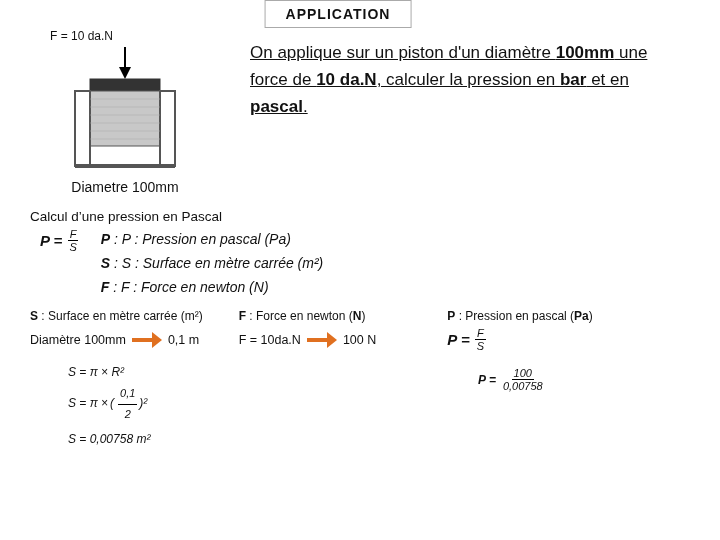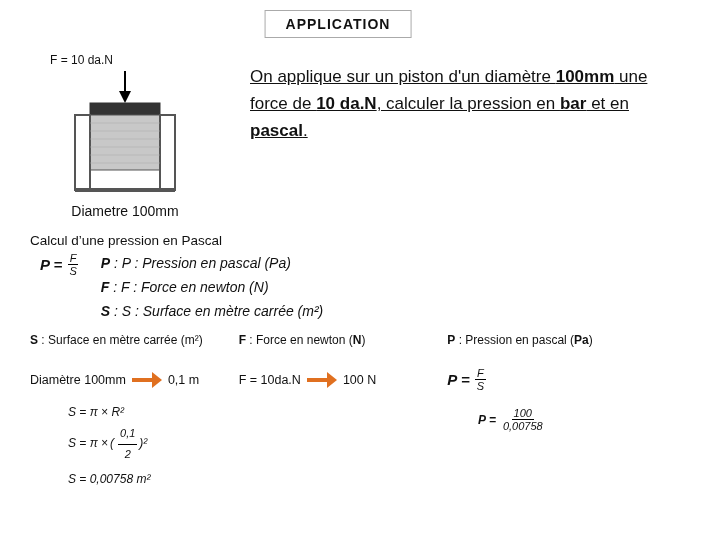--- a/index.html
+++ b/index.html
@@ -10,21 +10,21 @@
       font-family: Arial, sans-serif;
       font-size: 13px;
       color: #111;
       overflow: hidden;
       position: relative;
     }
 
     .page-container {
       width: 676px;
       height: 540px;
-      padding: 10px 20px;
+      padding: 0 20px;
       position: relative;
     }
 
     
     .title-box {
       border: 1px solid #aaa;
       text-align: center;
       padding: 5px 20px;
       display: inline-block;
       margin: 0 auto;
@@ -33,21 +33,21 @@
       letter-spacing: 1px;
       position: relative;
       left: 50%;
       transform: translateX(-50%);
     }
 
     
     .top-section {
       display: flex;
       flex-direction: row;
-      margin-top: 15px;
+      margin-top: 1px;
       align-items: flex-start;
     }
 
     
     .diagram-area {
       width: 210px;
       flex-shrink: 0;
       position: relative;
       display: flex;
       flex-direction: column;
@@ -103,21 +103,20 @@
       margin-top: 4px;
       padding-left: 10px;
       font-size: 12.5px;
       align-items: center;
     }
     .data-cell {
       flex: 1;
       display: flex;
       align-items: center;
       gap: 6px;
-      margin-top: 16px;
     }
 
     
     .bottom-section {
       display: flex;
       flex-direction: row;
       margin-top: 10px;
       padding-left: 10px;
       align-items: flex-start;
     }
@@ -226,22 +225,22 @@
       <div style="display:flex; align-items:center; margin-right:20px; font-size:15px; margin-left:10px;">
         <span style="font-style:italic; font-weight:bold;">P =</span>
         <div class="fraction" style="margin-left:5px;">
           <div class="num"><i>F</i></div>
           <div class="den"><i>S</i></div>
         </div>
       </div>
 
       <div class="formula-list">
         <div><b>P</b> : <span>P : Pression en pascal (Pa)</span></div>
+        <div><b>S</b> : <span>S : Surface en mètre carrée (m²)</span></div>
         <div><b>F</b> : <span>F : Force en newton (N)</span></div>
-        <div><b>S</b> : <span>S : Surface en mètre carrée (m²)</span></div>
       </div>
     </div>
   </div>
 
   
   <div class="var-table">
     <div class="var-cell">
       <b>S</b> : Surface en mètre carrée (m²)
     </div>
     <div class="var-cell">

